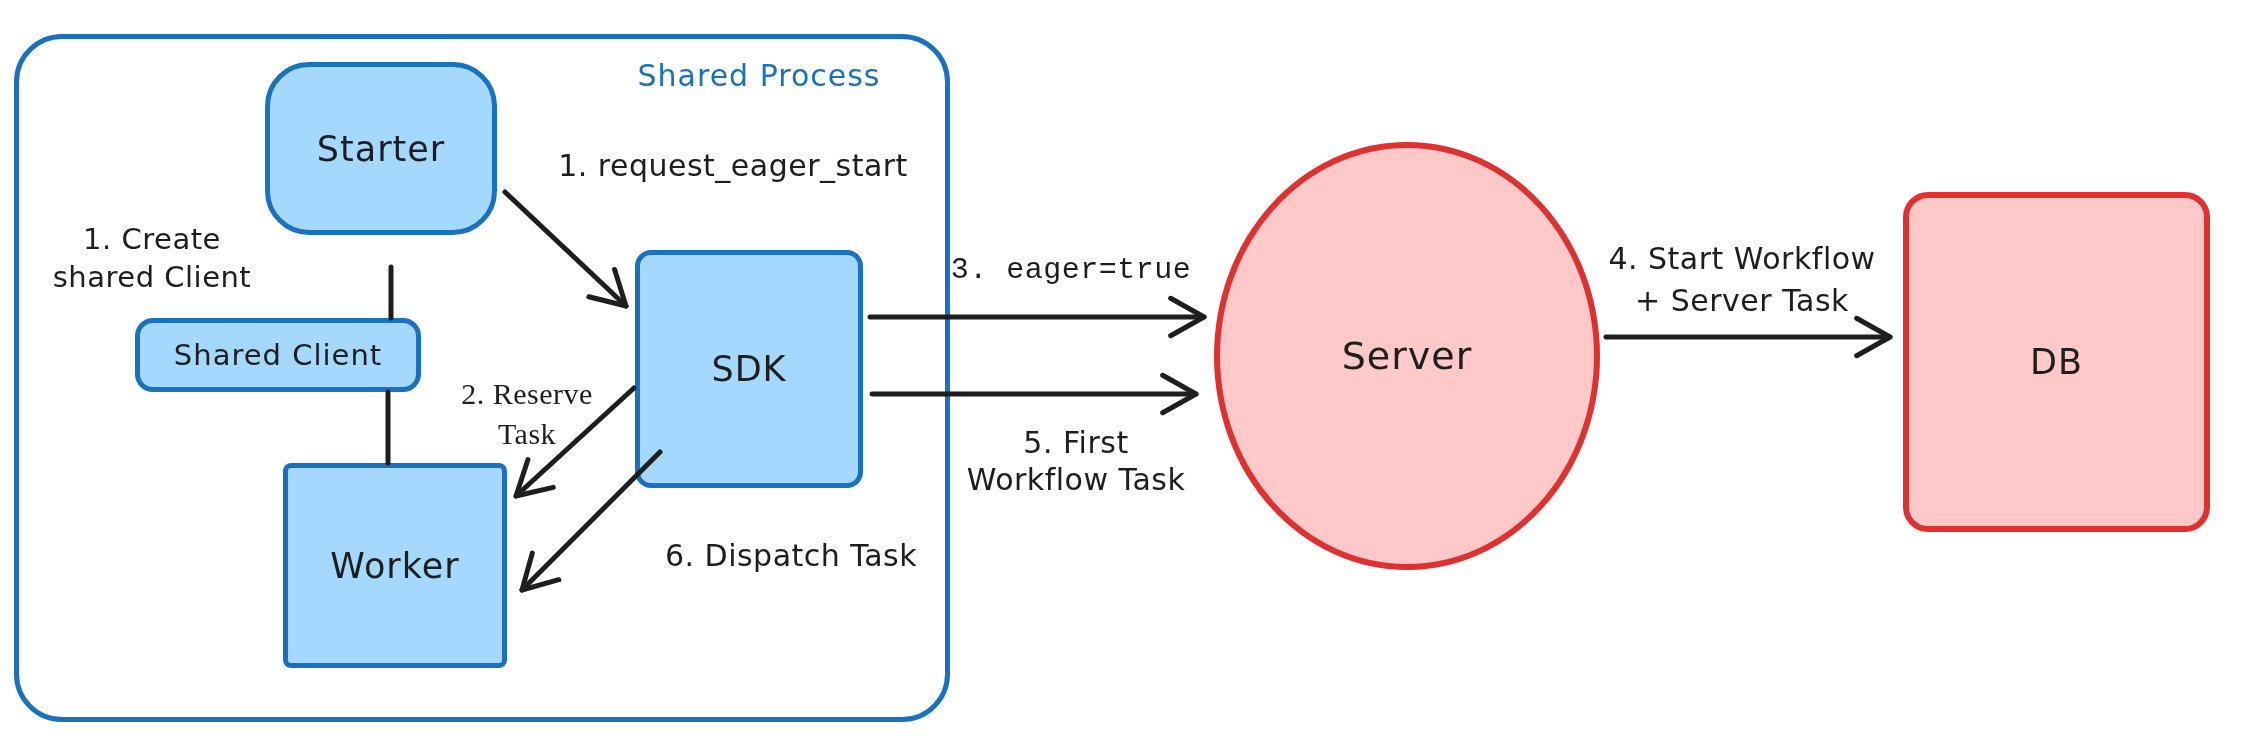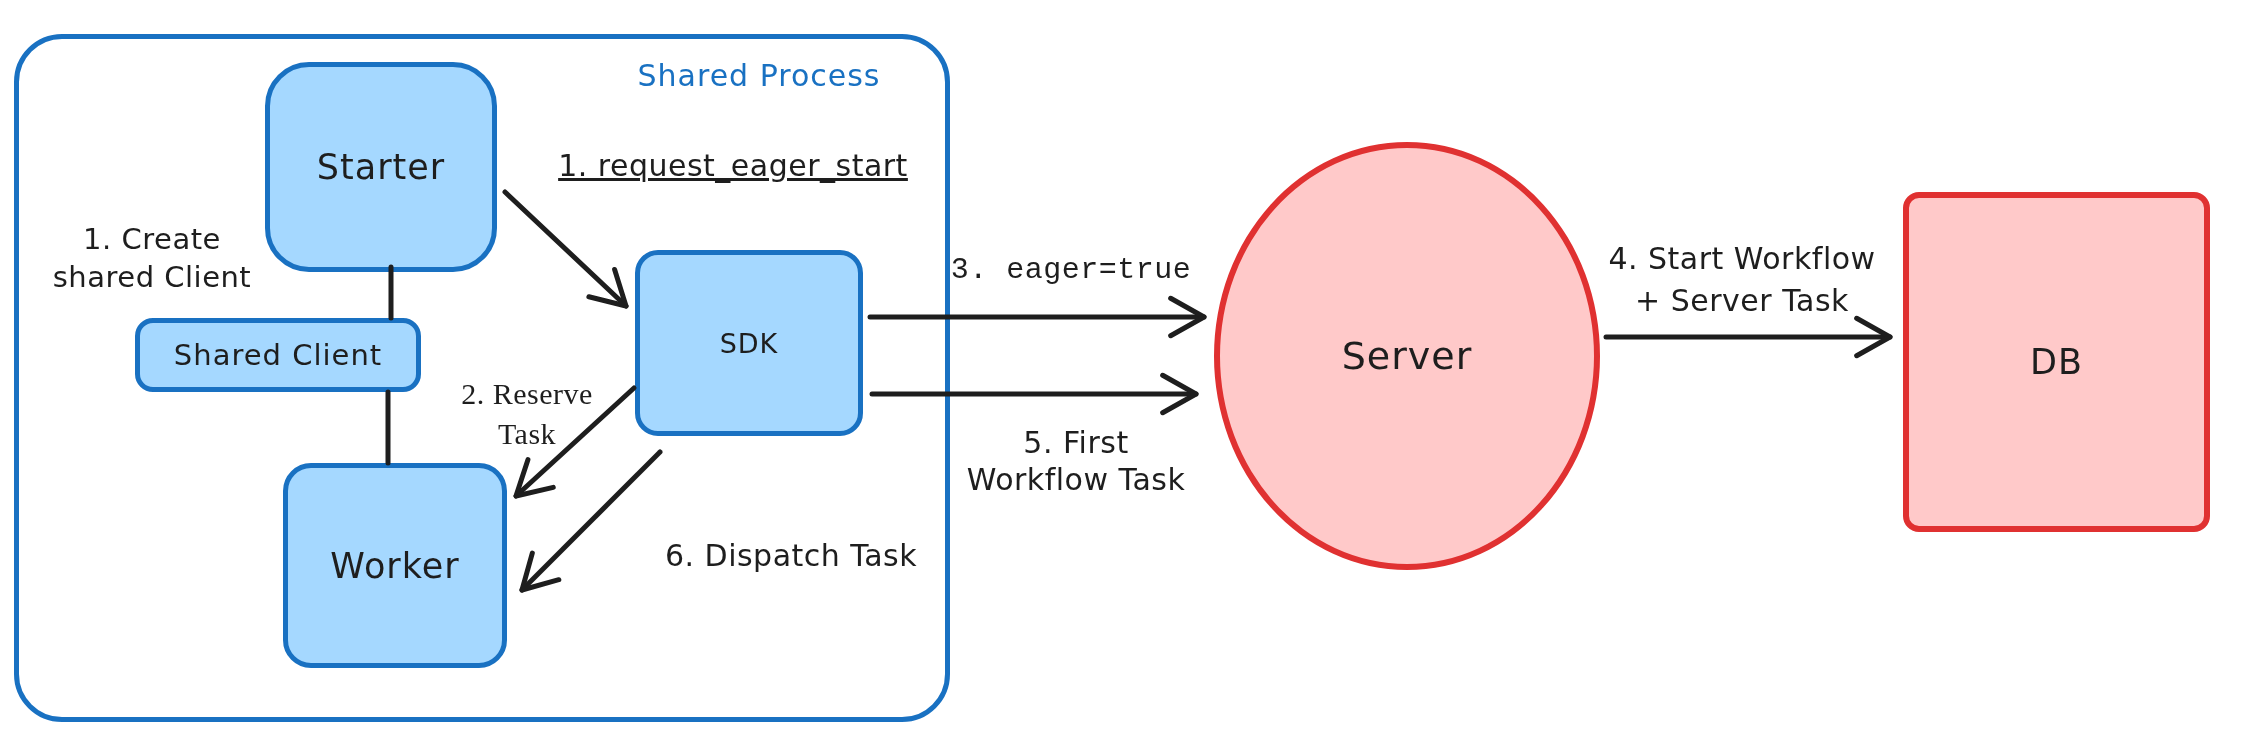--- a/index.html
+++ b/index.html
@@ -51,39 +51,39 @@
     letter-spacing: 1px;
   }
   .node.blue {
     background: var(--blue-fill, #a5d8ff);
     border: 5px solid var(--blue-stroke, #1971c2);
   }
   .node.red {
     background: var(--red-fill, #ffc9c9);
     border: 6px solid var(--red-stroke, #e03131);
   }
-  .starter       { left: 265px; top: 62px;  width: 232px; height: 210px; border-radius: 44px; font-size: 35px; }
+  .starter       { left: 265px; top: 62px;  width: 232px; height: 173px; border-radius: 44px; font-size: 35px; }
   .shared-client { left: 135px; top: 318px; width: 286px; height: 74px;  border-radius: 18px; font-size: 29px; }
-  .worker        { left: 283px; top: 463px; width: 224px; height: 205px; border-radius: 28px; font-size: 35px; }
-  .sdk           { left: 635px; top: 250px; width: 228px; height: 186px; border-radius: 23px; font-size: 27px; }
+  .worker        { left: 283px; top: 463px; width: 224px; height: 205px; border-radius: 8px; font-size: 35px; }
+  .sdk           { left: 635px; top: 250px; width: 228px; height: 238px; border-radius: 16px; font-size: 35px; }
   .server        { left: 1214px; top: 142px; width: 386px; height: 428px; border-radius: 50%; font-size: 38px; }
-  .db            { left: 1903px; top: 192px; width: 307px; height: 340px; border-radius: 16px; border-width: 5px; font-size: 35px; }
+  .db            { left: 1903px; top: 192px; width: 307px; height: 340px; border-radius: 25px; border-width: 5px; font-size: 35px; }
 
   .annotation {
     position: absolute;
     transform: translateX(-50%);
     text-align: center;
     font-size: 30px;
     line-height: 40px;
     letter-spacing: 0.5px;
     white-space: nowrap;
     z-index: 4;
   }
   .ann-create   { left: 152px;  top: 220px; font-size: 29px; line-height: 38px; }
-  .ann-eager    { left: 733px;  top: 146px; text-decoration: underline; }
+  .ann-eager    { left: 733px;  top: 146px; }
   .ann-reserve  { left: 527px;  top: 374px; font-family: Liberation Serif, serif; }
   .ann-dispatch { left: 759px;  top: 536px; margin-left: 32px; }
   .ann-eqtrue   { left: 1071px; top: 250px; font-family: Liberation Mono, monospace; }
   .ann-first    { left: 1076px; top: 424px; line-height: 37px; }
   .ann-startwf  { left: 1742px; top: 238px; line-height: 42px; }
 </style>
 </head>
 <body>
 
 <div class="canvas">

